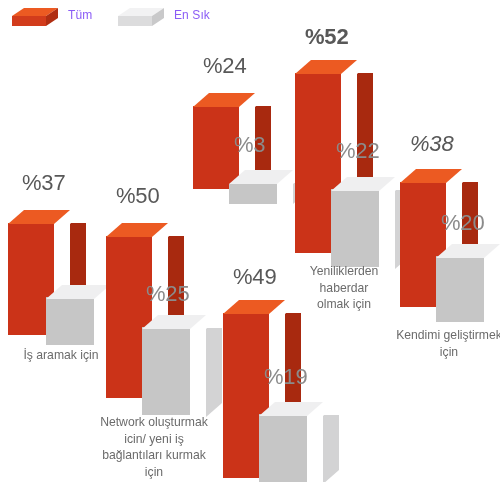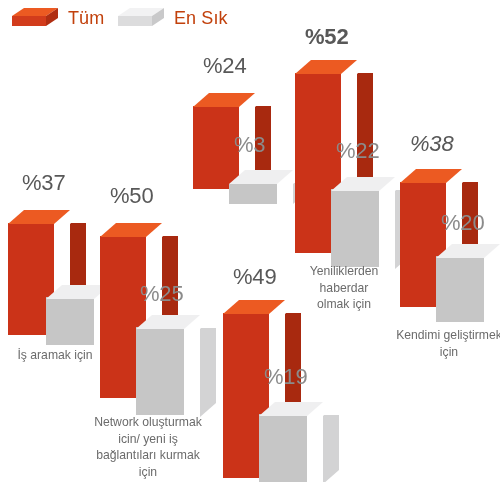--- a/index.html
+++ b/index.html
@@ -41,22 +41,22 @@
   .legend-swatch {
     position: absolute;
     left: 0; top: 4px;
     width: 46px;
     height: 22px;
   }
   .legend-label {
     position: absolute;
     left: 56px;
     top: 4px;
-    font-size: 18px;
-    color: #c2410c;
+    font-size: 12px;
+    color: #8b5cf6;
     white-space: nowrap;
     letter-spacing: .1px;
   }
 
   
   .bar-group {
     position: absolute;
   }
 
   
@@ -169,24 +169,24 @@
           <polygon points="0,14 16,0 64,0 48,14" fill="#efeff0"></polygon>
         </svg>
       </div>
       <div class="face-side" style="right:-16px; top:13px;">
         <svg width="16" height="50" viewBox="0 0 16 50" style="display:block;">
           <polygon points="0,1 16,-13 16,35 0,49" fill="#d3d3d4"></polygon>
         </svg>
       </div>
     </div>
 
-    <div class="cat-label" style="left:-8px; top:152px; width:110px;">İş aramak için</div>
-  </div>
-
-  <div class="bar-group" style="left:100px; top:208px; width:125px; height:215px;">
+    <div class="cat-label" style="left:-8px; top:152px; width:110px;padding-left:6px;">İş aramak için</div>
+  </div>
+
+  <div class="bar-group" style="left:106px; top:208px; width:125px; height:215px;">
 
     <div class="value-label value-all" style="left:10px; top:-25px;">%50</div>
 
     <div class="bar bar-orange" style="left:0px; top:15px; width:46px; height:175px;">
       <div class="face-front" style="height:162px;"></div>
       <div class="face-top" style="top:0; height:0;">
         <svg width="62" height="14" viewBox="0 0 62 14" style="display:block;">
           <polygon points="0,14 16,0 62,0 46,14" fill="#ec5a22"></polygon>
         </svg>
       </div>

